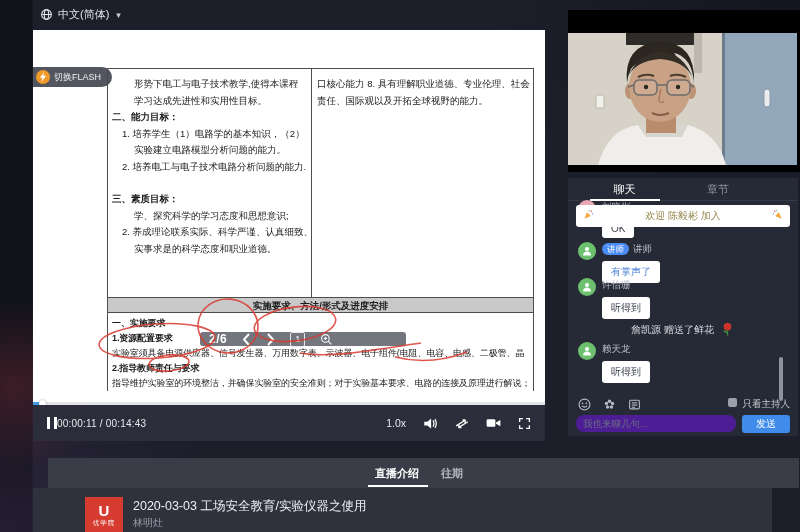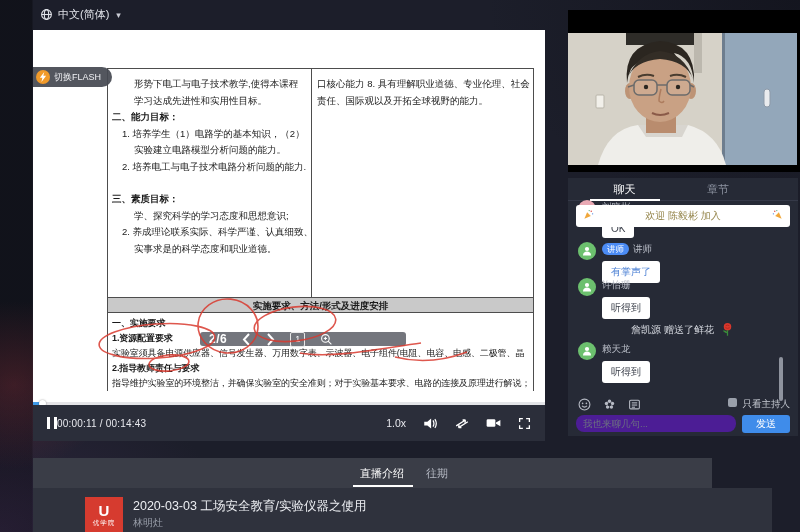--- a/index.html
+++ b/index.html
@@ -100,21 +100,21 @@
   .host-filter{margin-left:auto;display:flex;align-items:flex-start;gap:6px;cursor:pointer;}
   .checkbox{width:9px;height:9px;border-radius:2px;background:#9aa0ab;}
   .host-filter span{font-size:9.5px;color:#c6cad2;}
 
   .chat-inputrow{position:absolute;left:8px;right:8px;top:237px;height:18px;display:flex;gap:6px;}
   .chat-input{flex:1;height:17px;background:#4c1d95;border:none;border-radius:8px;color:#8a8e99;font-size:9.5px;padding:0 7px;}
   .chat-input::placeholder{color:#6c7180;}
   .send-btn{width:48px;height:18px;background:#3f8cea;border:none;border-radius:3px;color:#fff;font-size:10px;cursor:pointer;padding:0;}
 
   
-  .bottom-bar{position:absolute;left:33px;top:458px;width:679px;height:30px;background:#3a3d47;}
+  .bottom-bar{position:absolute;left:48px;top:458px;width:751px;height:30px;background:#3a3d47;font-weight:bold;}
   .btab{position:absolute;top:0;height:30px;line-height:30px;text-align:center;font-size:11px;cursor:pointer;}
   #tab-intro{left:319px;width:60px;color:#fff;}
   #tab-past{left:380px;width:48px;color:#b4b8c2;}
   .btab-underline{position:absolute;left:320px;top:27px;width:60px;height:2px;background:#fff;}
   .course{position:absolute;left:33px;top:488px;width:739px;height:44px;background:#2f323d;}
   .logo{position:absolute;left:52px;top:9px;width:38px;height:35px;background:#d63b2f;display:flex;flex-direction:column;align-items:center;justify-content:center;gap:1px;}
   .logo .mark{color:#fff;font-size:15px;font-weight:bold;line-height:15px;}
   .logo .ltxt{color:#fff;font-size:6.5px;line-height:8px;letter-spacing:1px;}
   .c-title{position:absolute;left:100px;top:10px;font-size:12.5px;font-weight:normal;color:#eceef2;}
   .c-author{position:absolute;left:100px;top:28px;font-size:10px;color:#999ea9;}

